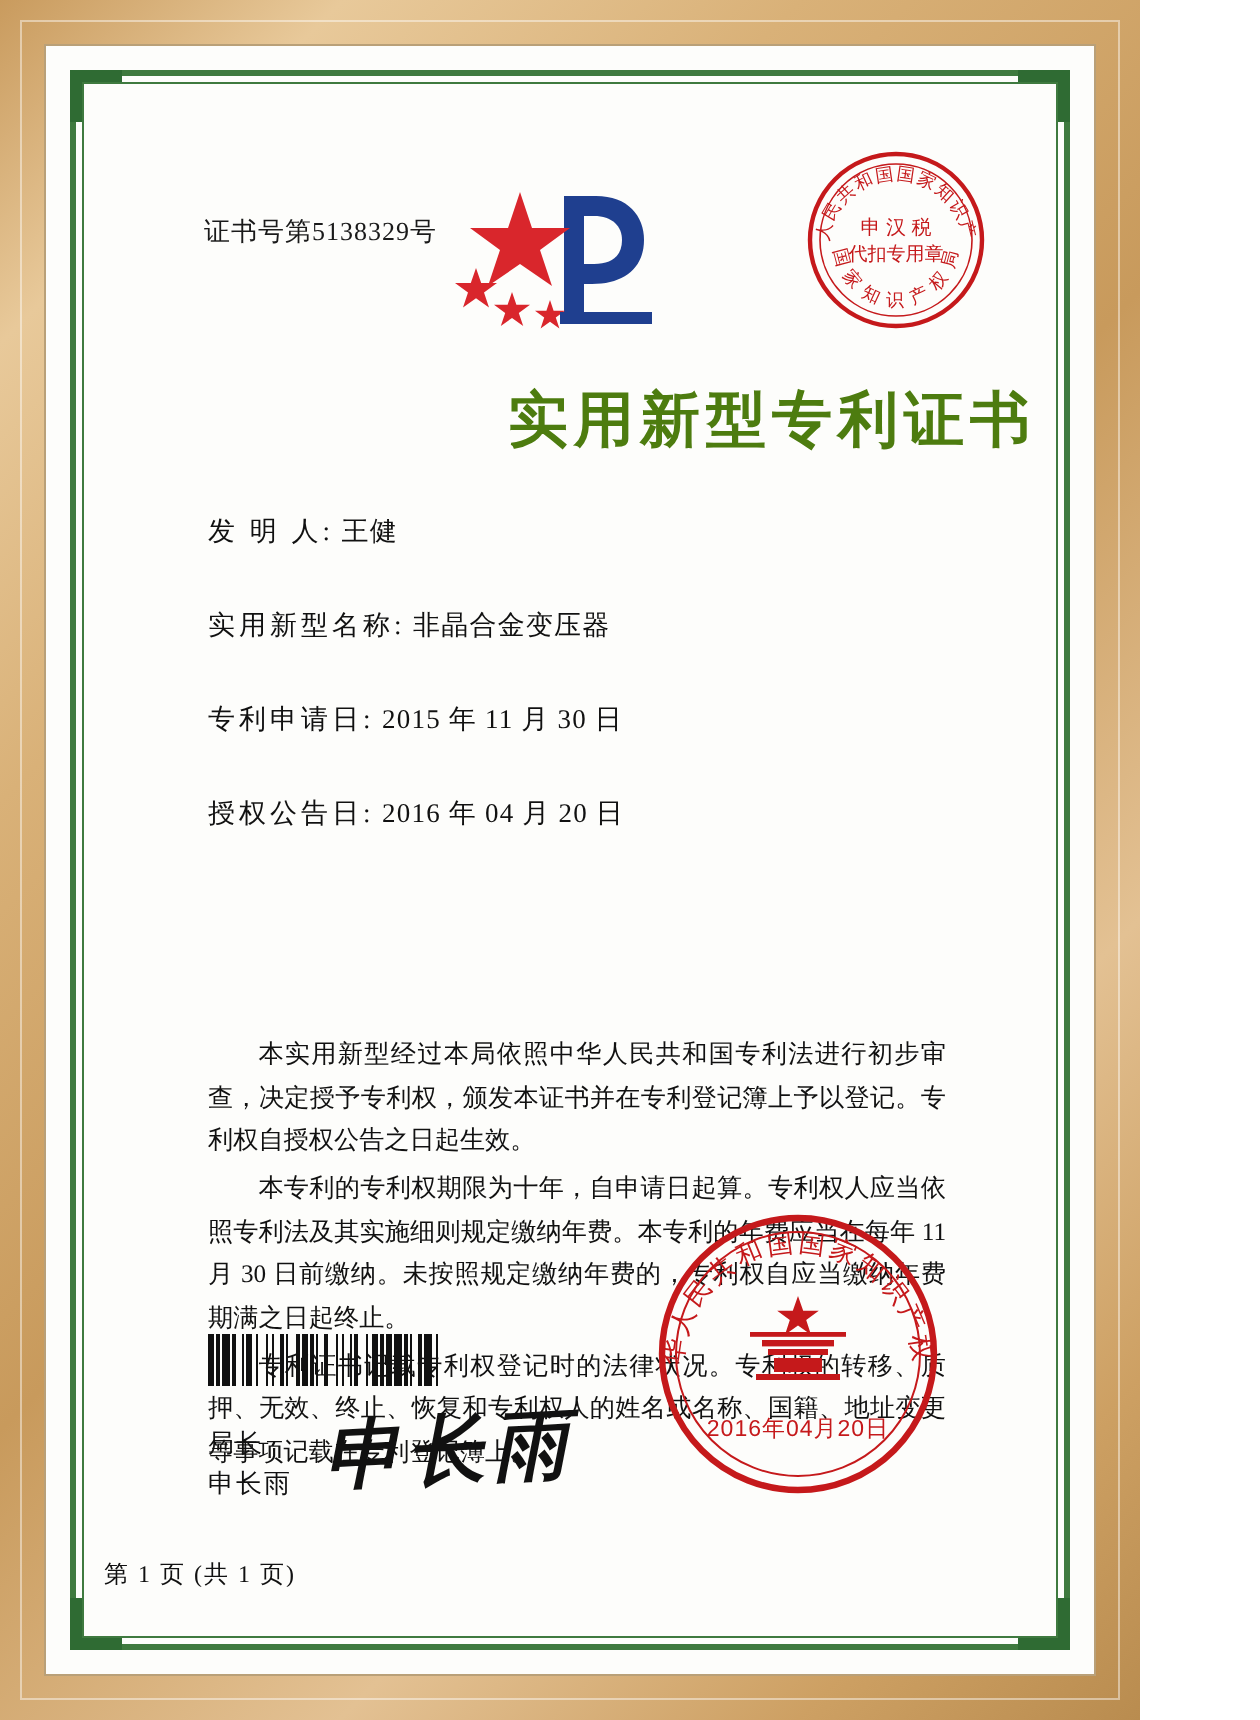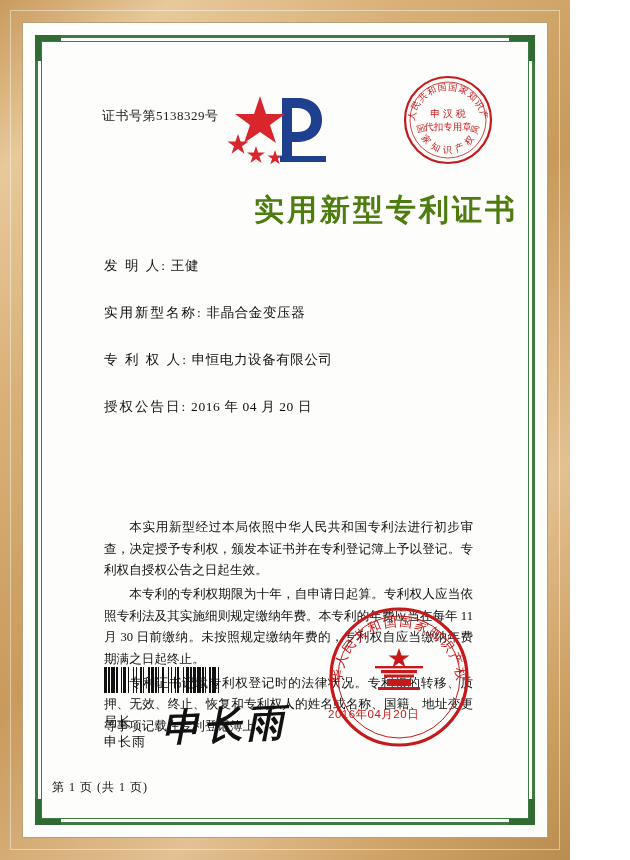--- a/index.html
+++ b/index.html
@@ -192,20 +192,21 @@
     right: 48px;
     bottom: 60px;
     width: 142px;
     height: 142px;
   }
   .seal-date {
     position: absolute;
     right: 48px;
     bottom: 86px;
     width: 142px;
+    text-align: center;
     font-size: 11.5px;
     color: #c5191b;
     letter-spacing: 0.5px;
     font-family: "Liberation Sans", sans-serif;
   }
 
   .page-footer {
     position: absolute;
     bottom: 12px;
     left: 0; right: 0;
@@ -281,22 +282,22 @@
       <div class="fields">
         <div class="field-row">
           <span class="field-label">发 明 人:</span>
           <span class="field-value">王健</span>
         </div>
         <div class="field-row">
           <span class="field-label">实用新型名称:</span>
           <span class="field-value">非晶合金变压器</span>
         </div>
         <div class="field-row">
-          <span class="field-label">专 利 权 人:</span>
-          <span class="field-value">申恒电力设备有限公司</span>
+          <span class="field-label">专利申请日:</span>
+          <span class="field-value">2015 年 11 月 30 日</span>
         </div>
         <div class="field-row">
           <span class="field-label">授权公告日:</span>
           <span class="field-value">2016 年 04 月 20 日</span>
         </div>
       </div>
 
       <div class="paragraphs">
         <p>本实用新型经过本局依照中华人民共和国专利法进行初步审查，决定授予专利权，颁发本证书并在专利登记簿上予以登记。专利权自授权公告之日起生效。</p>
         <p>本专利的专利权期限为十年，自申请日起算。专利权人应当依照专利法及其实施细则规定缴纳年费。本专利的年费应当在每年 11 月 30 日前缴纳。未按照规定缴纳年费的，专利权自应当缴纳年费期满之日起终止。</p>

